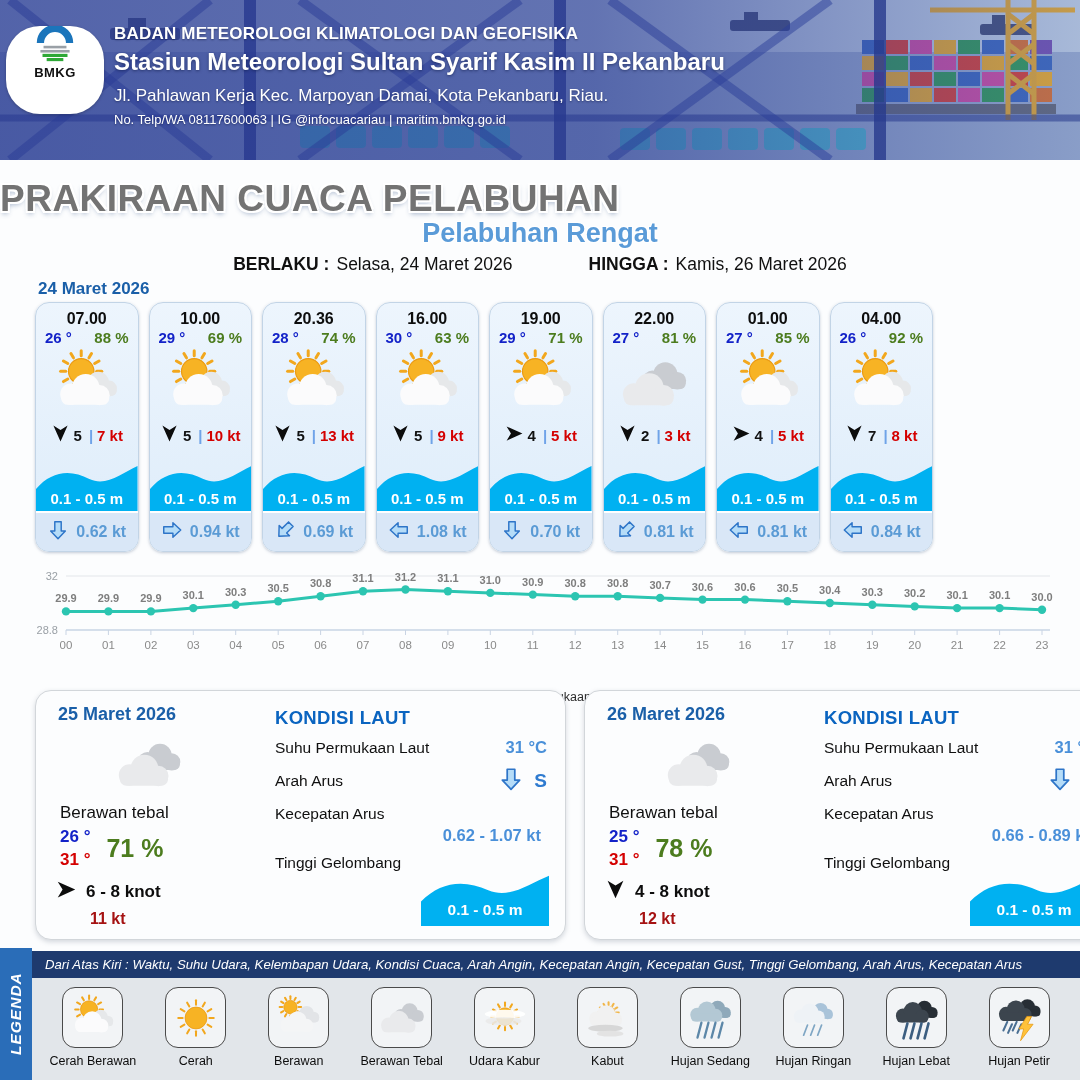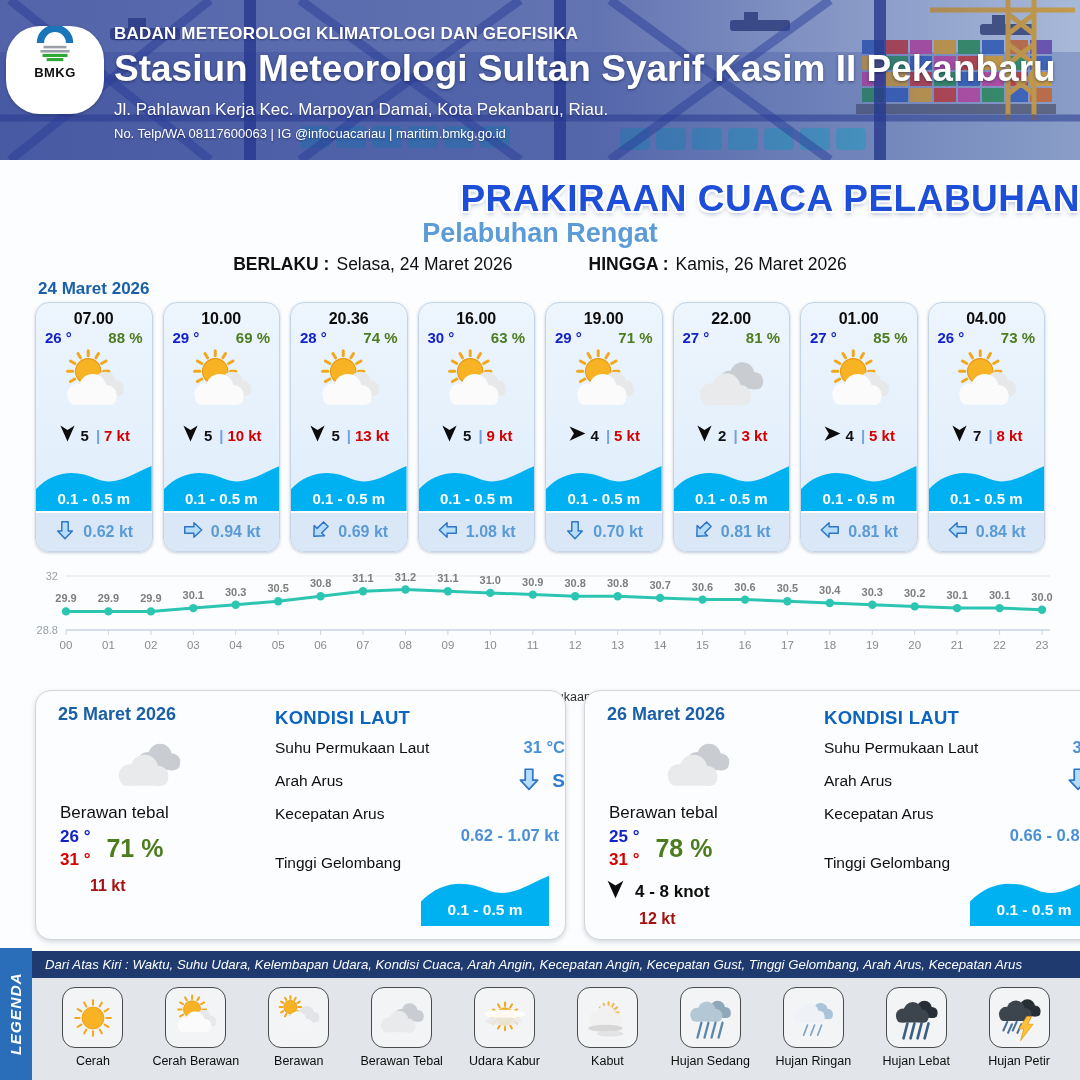--- a/index.html
+++ b/index.html
@@ -13,39 +13,39 @@
   .hd-art { position:absolute; left:0; top:0; }
   .hd-tint { position:absolute; inset:0;
              background:linear-gradient(90deg, rgba(39,55,145,.72) 0%, rgba(39,55,145,.62) 55%, rgba(39,55,145,.18) 100%); }
   .logo-badge { position:absolute; left:6px; top:26px; width:98px; height:88px; background:#fff;
                 border-radius:34px; display:flex; flex-direction:column; align-items:center;
                 justify-content:flex-start; z-index:5; box-shadow:0 1px 3px rgba(0,0,0,.25); }
   .logo-text { font-size:13px; font-weight:bold; color:#111; letter-spacing:.5px; margin-top:1px; }
   .hd-text { position:absolute; left:114px; top:24px; z-index:4; color:#fff; }
   .hd-org { font-size:17px; font-weight:bold; letter-spacing:.2px;
             text-shadow:0 1px 2px rgba(10,20,60,.5); }
-  .hd-station { font-size:37px; font-weight:bold; margin-top:4px;
+  .hd-station { font-size:24px; font-weight:bold; margin-top:4px;
                 text-shadow:0 1px 3px rgba(10,20,60,.55); }
   .hd-address { font-size:17px; margin-top:10px; text-shadow:0 1px 2px rgba(10,20,60,.5); }
   .hd-contact { font-size:13px; margin-top:6px; text-shadow:0 1px 2px rgba(10,20,60,.5); }
 
   
-  .title-main { position:absolute; top:178px; left:0; width:1080px; text-align:right;
-    font-size:37px; font-weight:bold; color:#1d4ed8; letter-spacing:.5px;
+  .title-main { position:absolute; top:178px; left:0; width:1080px; text-align:left;
+    font-size:37px; font-weight:bold; color:#737373; letter-spacing:.5px;
     text-shadow:-2px -2px 0 #fff,2px -2px 0 #fff,-2px 2px 0 #fff,2px 2px 0 #fff,0 3px 5px rgba(60,90,140,.45); }
   .title-sub { position:absolute; top:218px; left:0; width:1080px; text-align:center;
     font-size:27px; font-weight:bold; color:#5a9bd8;
     text-shadow:-1px -1px 0 #fff,1px -1px 0 #fff,-1px 1px 0 #fff,1px 1px 0 #fff; }
   .validity { position:absolute; top:254px; left:0; width:1080px; display:flex;
     justify-content:center; gap:76px; font-size:17.5px; color:#101010; }
   .validity b { font-weight:bold; margin-right:7px; }
   .day-date-label { position:absolute; top:279px; left:38px; font-size:17px; font-weight:bold; color:#1a5fa8; }
 
   
-  .cards { position:absolute; top:302px; left:35px; width:1010px; display:flex; gap:10px; }
+  .cards { position:absolute; top:302px; left:35px; width:898px; display:flex; gap:10px; }
   .hcard { flex:1 1 0; height:250px; border-radius:14px; overflow:hidden;
     background:linear-gradient(#edf5fd,#ddecfa); border:1px solid #c2d4e6;
     box-shadow:0 1px 3px rgba(90,110,140,.35); display:flex; flex-direction:column; }
   .h-time { text-align:center; font-size:16px; font-weight:bold; color:#0d0d0d; margin-top:7px; }
   .h-th { display:flex; justify-content:space-between; padding:1px 9px 0; font-size:15px; font-weight:bold; }
   .h-temp { color:#1322c8; } .h-rh { color:#4c7c1e; }
   .h-icon { width:74px; height:74px; margin:1px auto 0; }
   .h-wind { display:flex; align-items:center; justify-content:center; gap:4px;
             font-size:15px; font-weight:bold; height:28px; }
   .wind-num { color:#111; } .pipe { color:#6fa3e8; font-weight:bold; margin-left:3px; }
@@ -72,21 +72,21 @@
   .day-icon { width:86px; height:72px; margin:4px auto 0; }
   .day-cond { font-size:17px; color:#101010; margin:2px 0 3px 24px; }
   .temp-block { display:flex; align-items:center; gap:16px; margin-left:24px; }
   .temp-col { display:flex; flex-direction:column; line-height:1.35; }
   .tmin { color:#1322c8; font-weight:bold; font-size:17px; }
   .tmax { color:#d40000; font-weight:bold; font-size:17px; }
   .day-rh { color:#4c7c1e; font-weight:bold; font-size:25px; }
   .day-wind { display:flex; align-items:center; gap:9px; margin:7px 0 0 20px;
               font-weight:bold; font-size:17px; color:#0d0d0d; }
   .day-gust { color:#a51212; font-weight:bold; font-size:16px; margin:5px 0 0 54px; }
-  .d-right { flex:1; position:relative; padding:16px 0 0 14px; }
+  .d-right { flex:1; position:relative; padding:16px 18px 0 14px; }
   .sea-title { color:#0a64c0; font-weight:bold; font-size:18.5px; letter-spacing:.3px; }
   .sea-row { display:flex; justify-content:space-between; align-items:center; margin-top:9px; }
   .sea-label { font-size:15.5px; color:#101010; }
   .sea-val { color:#4a90d9; font-weight:bold; font-size:16.5px; }
   .sea-dir { display:flex; align-items:center; gap:10px; }
   .sea-dir .sea-val { font-size:19px; color:#2f7bd0; }
   .sea-speed-line { text-align:right; color:#4a90d9; font-weight:bold; font-size:16.5px; margin:3px 6px 0 0; }
   .wave-box { position:absolute; right:16px; bottom:13px; width:128px; height:58px; }
   .wave-box svg { position:absolute; inset:0; width:100%; height:100%; }
   .wave-box .wave-text { bottom:7px; font-size:15.5px; }
@@ -599,21 +599,21 @@
        <span><svg width="22" height="22" viewBox="0 0 24 24">
               <path d="M12 2.5 L20 11 L15.5 11 L15.5 21 L8.5 21 L8.5 11 L4 11 Z" fill="#b5dcf8" stroke="#2e75c8" stroke-width="1.6" stroke-linejoin="round" transform="rotate(270 12 12)"></path>
             </svg></span>
        <span class="cur-text">0.81 kt</span>
      </div>
       </div>
       <div class="hcard">
         <div class="h-time">04.00</div>
      <div class="h-th">
        <span class="h-temp">26 °</span>
-       <span class="h-rh">73 %</span>
+       <span class="h-rh">92 %</span>
      </div>
      <div class="h-icon"><svg class="wicon" viewBox="0 0 64 64" width="100%" height="100%">
             <line x1="40.4" y1="21.0" x2="44.8" y2="21.0" stroke="#f2a71d" stroke-width="2.6" stroke-linecap="round"></line>
             <line x1="38.6" y1="27.7" x2="42.4" y2="29.9" stroke="#f2a71d" stroke-width="2.6" stroke-linecap="round"></line>
             <line x1="33.7" y1="32.6" x2="35.9" y2="36.4" stroke="#f2a71d" stroke-width="2.6" stroke-linecap="round"></line>
             <line x1="27.0" y1="34.4" x2="27.0" y2="38.8" stroke="#f2a71d" stroke-width="2.6" stroke-linecap="round"></line>
             <line x1="20.3" y1="32.6" x2="18.1" y2="36.4" stroke="#f2a71d" stroke-width="2.6" stroke-linecap="round"></line>
             <line x1="15.4" y1="27.7" x2="11.6" y2="29.9" stroke="#f2a71d" stroke-width="2.6" stroke-linecap="round"></line>
             <line x1="13.6" y1="21.0" x2="9.2" y2="21.0" stroke="#f2a71d" stroke-width="2.6" stroke-linecap="round"></line>
             <line x1="15.4" y1="14.3" x2="11.6" y2="12.1" stroke="#f2a71d" stroke-width="2.6" stroke-linecap="round"></line>
@@ -790,20 +790,26 @@
               </g>
             </svg></div>
        <div class="day-cond">Berawan tebal</div>
        <div class="temp-block">
          <span class="temp-col">
            <span class="tmin">26 °</span>
            <span class="tmax">31 °</span>
          </span>
          <span class="day-rh">71 %</span>
        </div>
+       <div class="day-wind">
+         <span><svg width="21" height="21" viewBox="0 0 24 24">
+                <path d="M12 2 L21 22 L12 16.5 L3 22 Z" fill="#0c0c0c" transform="rotate(90 12 12)"></path>
+              </svg></span>
+         <span>6  - 8 knot</span>
+       </div>
        <div class="day-gust">11 kt</div>
      </div>
      <div class="d-right">
        <div class="sea-title">KONDISI LAUT</div>
        <div class="sea-row">
          <span class="sea-label">Suhu Permukaan Laut</span>
          <span class="sea-val">31 °C</span>
        </div>
        <div class="sea-row">
          <span class="sea-label">Arah Arus</span>
@@ -894,40 +900,20 @@
       </div>
     </div>
 
   <div class="legend-section">
     <div class="ribbon">LEGENDA</div>
     <div class="desc-bar">Dari Atas Kiri : Waktu, Suhu Udara, Kelembapan Udara, Kondisi Cuaca, Arah Angin, Kecepatan Angin, Kecepatan Gust, Tinggi Gelombang, Arah Arus, Kecepatan Arus</div>
     <div class="icons-strip" id="legendItems">
         <div class="legend-item">
           <div class="legend-box">
        <span class="wicon" style="width:50px;height:50px;display:block"><svg class="wicon" viewBox="0 0 64 64" width="100%" height="100%">
-                <line x1="49.1" y1="32.0" x2="54.7" y2="32.0" stroke="#f2a71d" stroke-width="2.6" stroke-linecap="round"></line>
-                <line x1="46.8" y1="40.5" x2="51.6" y2="43.3" stroke="#f2a71d" stroke-width="2.6" stroke-linecap="round"></line>
-                <line x1="40.5" y1="46.8" x2="43.3" y2="51.6" stroke="#f2a71d" stroke-width="2.6" stroke-linecap="round"></line>
-                <line x1="32.0" y1="49.1" x2="32.0" y2="54.7" stroke="#f2a71d" stroke-width="2.6" stroke-linecap="round"></line>
-                <line x1="23.5" y1="46.8" x2="20.7" y2="51.6" stroke="#f2a71d" stroke-width="2.6" stroke-linecap="round"></line>
-                <line x1="17.2" y1="40.5" x2="12.4" y2="43.3" stroke="#f2a71d" stroke-width="2.6" stroke-linecap="round"></line>
-                <line x1="14.9" y1="32.0" x2="9.3" y2="32.0" stroke="#f2a71d" stroke-width="2.6" stroke-linecap="round"></line>
-                <line x1="17.2" y1="23.5" x2="12.4" y2="20.7" stroke="#f2a71d" stroke-width="2.6" stroke-linecap="round"></line>
-                <line x1="23.5" y1="17.2" x2="20.7" y2="12.4" stroke="#f2a71d" stroke-width="2.6" stroke-linecap="round"></line>
-                <line x1="32.0" y1="14.9" x2="32.0" y2="9.3" stroke="#f2a71d" stroke-width="2.6" stroke-linecap="round"></line>
-                <line x1="40.5" y1="17.2" x2="43.3" y2="12.4" stroke="#f2a71d" stroke-width="2.6" stroke-linecap="round"></line>
-                <line x1="46.8" y1="23.5" x2="51.6" y2="20.7" stroke="#f2a71d" stroke-width="2.6" stroke-linecap="round"></line>
-                <circle cx="32" cy="32" r="14" fill="#f7b324" stroke="#eb9a12" stroke-width="1"></circle>
-              </svg></span>
-     </div>
-     <div class="legend-label">Cerah</div>
-        </div>
-        <div class="legend-item">
-          <div class="legend-box">
-       <span class="wicon" style="width:50px;height:50px;display:block"><svg class="wicon" viewBox="0 0 64 64" width="100%" height="100%">
                 <line x1="40.4" y1="21.0" x2="44.8" y2="21.0" stroke="#f2a71d" stroke-width="2.6" stroke-linecap="round"></line>
                 <line x1="38.6" y1="27.7" x2="42.4" y2="29.9" stroke="#f2a71d" stroke-width="2.6" stroke-linecap="round"></line>
                 <line x1="33.7" y1="32.6" x2="35.9" y2="36.4" stroke="#f2a71d" stroke-width="2.6" stroke-linecap="round"></line>
                 <line x1="27.0" y1="34.4" x2="27.0" y2="38.8" stroke="#f2a71d" stroke-width="2.6" stroke-linecap="round"></line>
                 <line x1="20.3" y1="32.6" x2="18.1" y2="36.4" stroke="#f2a71d" stroke-width="2.6" stroke-linecap="round"></line>
                 <line x1="15.4" y1="27.7" x2="11.6" y2="29.9" stroke="#f2a71d" stroke-width="2.6" stroke-linecap="round"></line>
                 <line x1="13.6" y1="21.0" x2="9.2" y2="21.0" stroke="#f2a71d" stroke-width="2.6" stroke-linecap="round"></line>
                 <line x1="15.4" y1="14.3" x2="11.6" y2="12.1" stroke="#f2a71d" stroke-width="2.6" stroke-linecap="round"></line>
                 <line x1="20.3" y1="9.4" x2="18.1" y2="5.6" stroke="#f2a71d" stroke-width="2.6" stroke-linecap="round"></line>
                 <line x1="27.0" y1="7.6" x2="27.0" y2="3.2" stroke="#f2a71d" stroke-width="2.6" stroke-linecap="round"></line>
@@ -942,20 +928,40 @@
                 </g>
                 <g fill="#fbfbfc">
     <circle cx="18.04" cy="40.76" r="9.200000000000001"></circle>
     <circle cx="30.92" cy="35.24" r="11.96"></circle>
     <circle cx="42.88" cy="41.68" r="8.74"></circle>
     <rect x="9.759999999999998" y="38.92" width="41.4" height="11.040000000000001" rx="5.5200000000000005"></rect>
                 </g>
               </svg></span>
      </div>
      <div class="legend-label">Cerah Berawan</div>
+        </div>
+        <div class="legend-item">
+          <div class="legend-box">
+       <span class="wicon" style="width:50px;height:50px;display:block"><svg class="wicon" viewBox="0 0 64 64" width="100%" height="100%">
+                <line x1="49.1" y1="32.0" x2="54.7" y2="32.0" stroke="#f2a71d" stroke-width="2.6" stroke-linecap="round"></line>
+                <line x1="46.8" y1="40.5" x2="51.6" y2="43.3" stroke="#f2a71d" stroke-width="2.6" stroke-linecap="round"></line>
+                <line x1="40.5" y1="46.8" x2="43.3" y2="51.6" stroke="#f2a71d" stroke-width="2.6" stroke-linecap="round"></line>
+                <line x1="32.0" y1="49.1" x2="32.0" y2="54.7" stroke="#f2a71d" stroke-width="2.6" stroke-linecap="round"></line>
+                <line x1="23.5" y1="46.8" x2="20.7" y2="51.6" stroke="#f2a71d" stroke-width="2.6" stroke-linecap="round"></line>
+                <line x1="17.2" y1="40.5" x2="12.4" y2="43.3" stroke="#f2a71d" stroke-width="2.6" stroke-linecap="round"></line>
+                <line x1="14.9" y1="32.0" x2="9.3" y2="32.0" stroke="#f2a71d" stroke-width="2.6" stroke-linecap="round"></line>
+                <line x1="17.2" y1="23.5" x2="12.4" y2="20.7" stroke="#f2a71d" stroke-width="2.6" stroke-linecap="round"></line>
+                <line x1="23.5" y1="17.2" x2="20.7" y2="12.4" stroke="#f2a71d" stroke-width="2.6" stroke-linecap="round"></line>
+                <line x1="32.0" y1="14.9" x2="32.0" y2="9.3" stroke="#f2a71d" stroke-width="2.6" stroke-linecap="round"></line>
+                <line x1="40.5" y1="17.2" x2="43.3" y2="12.4" stroke="#f2a71d" stroke-width="2.6" stroke-linecap="round"></line>
+                <line x1="46.8" y1="23.5" x2="51.6" y2="20.7" stroke="#f2a71d" stroke-width="2.6" stroke-linecap="round"></line>
+                <circle cx="32" cy="32" r="14" fill="#f7b324" stroke="#eb9a12" stroke-width="1"></circle>
+              </svg></span>
+     </div>
+     <div class="legend-label">Cerah</div>
         </div>
         <div class="legend-item">
           <div class="legend-box">
        <span class="wicon" style="width:50px;height:50px;display:block"><svg class="wicon" viewBox="0 0 64 64" width="100%" height="100%">
                 <line x1="31.4" y1="18.0" x2="34.8" y2="18.0" stroke="#f2a71d" stroke-width="2.6" stroke-linecap="round"></line>
                 <line x1="30.0" y1="23.2" x2="32.9" y2="24.9" stroke="#f2a71d" stroke-width="2.6" stroke-linecap="round"></line>
                 <line x1="26.2" y1="27.0" x2="27.9" y2="29.9" stroke="#f2a71d" stroke-width="2.6" stroke-linecap="round"></line>
                 <line x1="21.0" y1="28.4" x2="21.0" y2="31.8" stroke="#f2a71d" stroke-width="2.6" stroke-linecap="round"></line>
                 <line x1="15.8" y1="27.0" x2="14.1" y2="29.9" stroke="#f2a71d" stroke-width="2.6" stroke-linecap="round"></line>
                 <line x1="12.0" y1="23.2" x2="9.1" y2="24.9" stroke="#f2a71d" stroke-width="2.6" stroke-linecap="round"></line>

